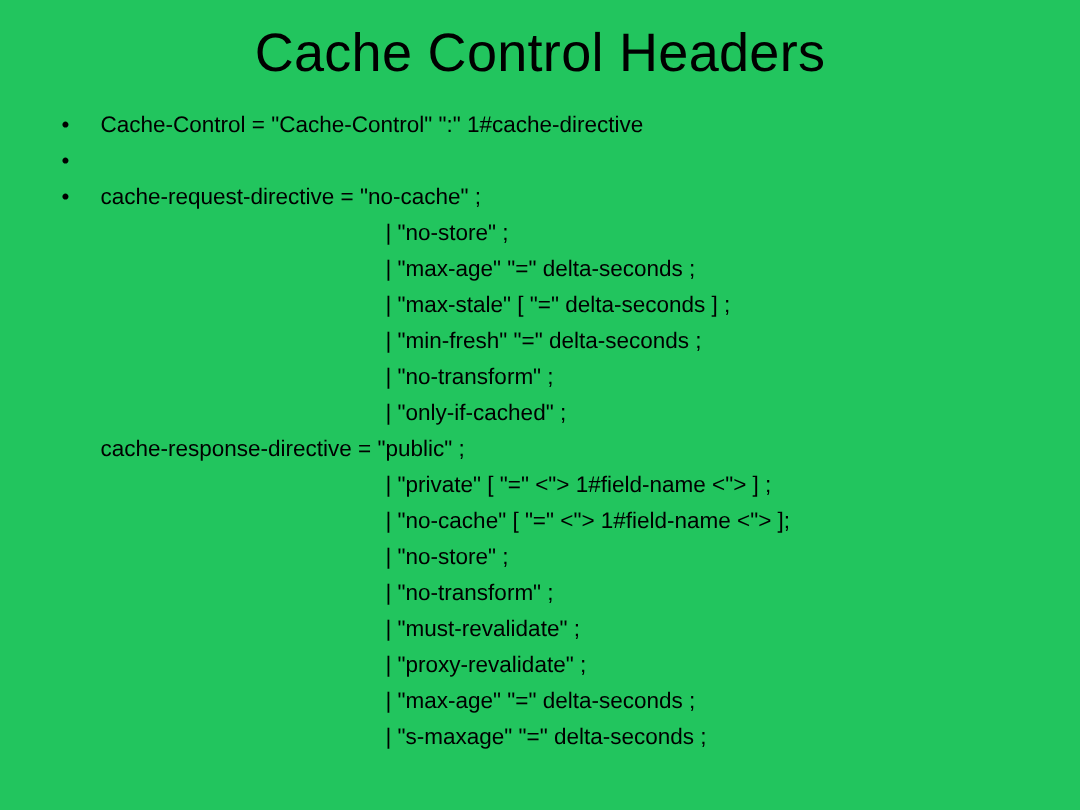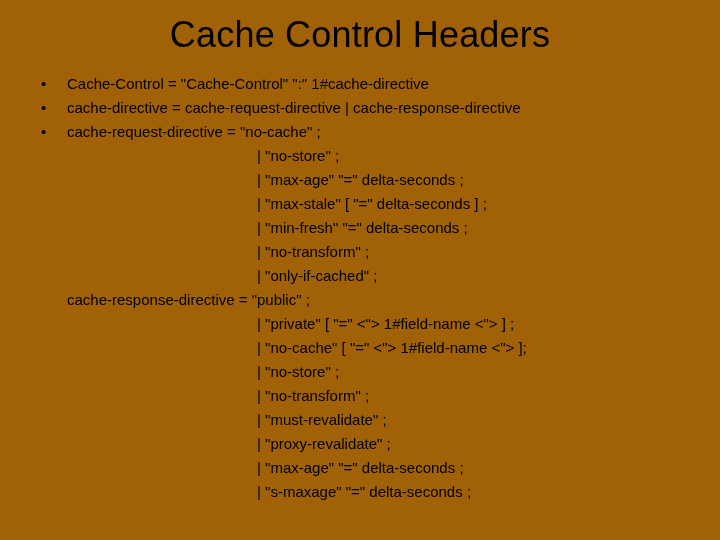--- a/index.html
+++ b/index.html
@@ -11,21 +11,21 @@
     height: 540px;
     background: #ffffff;
     font-family: "Liberation Sans", sans-serif;
     color: #000000;
     overflow: hidden;
   }
   .slide {
     position: relative;
     width: 720px;
     height: 540px;
-    background: #a16207;
+    background: #22c55e;
   }
   .slide-title {
     position: absolute;
     top: 13px;
     left: 0;
     width: 720px;
     text-align: center;
     font-size: 36px;
     line-height: 44px;
     font-weight: normal;
@@ -75,21 +75,21 @@
 </style>
 </head>
 <body>
 
 <div class="slide">
 
   <div class="slide-title">Cache Control Headers</div>
 
   <div class="body-block">
       <div class="line bullet"><span class="bullet-marker">•</span><span class="line-text">Cache-Control = "Cache-Control" ":" 1#cache-directive</span></div>
-      <div class="line bullet"><span class="bullet-marker">•</span><span class="line-text">cache-directive = cache-request-directive | cache-response-directive</span></div>
+      <div class="line bullet"><span class="bullet-marker">•</span></div>
       <div class="line bullet"><span class="bullet-marker">•</span><span class="line-text">cache-request-directive = "no-cache" ;</span></div>
       <div class="line alt"><span class="line-text">| "no-store" ;</span></div>
       <div class="line alt"><span class="line-text">| "max-age" "=" delta-seconds ;</span></div>
       <div class="line alt"><span class="line-text">| "max-stale" [ "=" delta-seconds ] ;</span></div>
       <div class="line alt"><span class="line-text">| "min-fresh" "=" delta-seconds ;</span></div>
       <div class="line alt"><span class="line-text">| "no-transform" ;</span></div>
       <div class="line alt"><span class="line-text">| "only-if-cached" ;</span></div>
       <div class="line head"><span class="line-text">cache-response-directive = "public" ;</span></div>
       <div class="line alt"><span class="line-text">| "private" [ "=" &lt;"&gt; 1#field-name &lt;"&gt; ] ;</span></div>
       <div class="line alt"><span class="line-text">| "no-cache" [ "=" &lt;"&gt; 1#field-name &lt;"&gt; ];</span></div>

